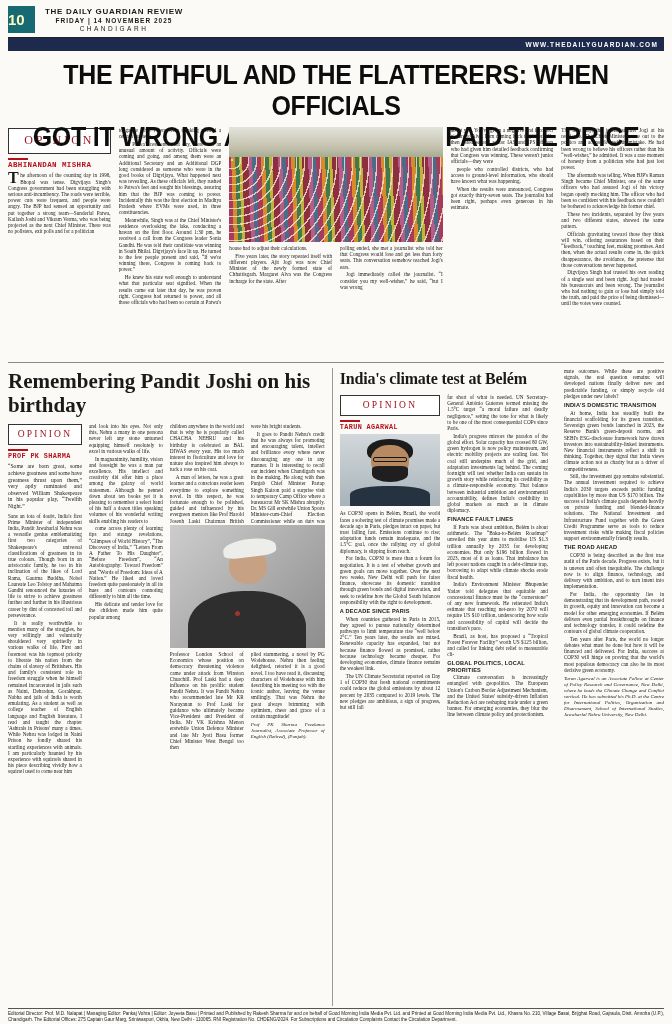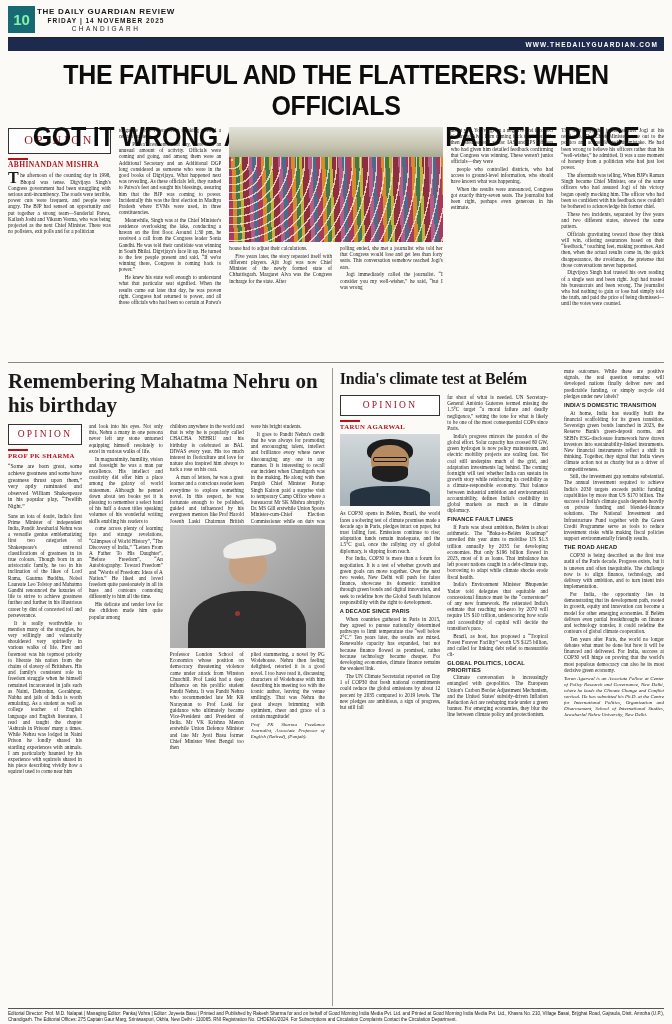--- a/index.html
+++ b/index.html
@@ -6,22 +6,22 @@
   html,body { margin:0; padding:0; background:#dedcd6; }
   .page {
     width:672px; height:1024px; margin:0 auto; position:relative;
     background:#fbfaf6; color:#1a1a1a; overflow:hidden;
     font-family:"Liberation Serif", serif; padding:6px 8px 0;
   }
 
   
   .masthead { display:flex; align-items:flex-end; border-bottom:1px solid #222; padding-bottom:4px; }
   .pagenum {
-    width:27px; height:27px; background:#176a72; color:#86efac; text-align:center;
-    font:bold 15px/27px "Liberation Sans", sans-serif; margin-right:2px; flex:0 0 auto;
+    width:27px; height:27px; background:#176a72; color:#fef9c3; 
+    font:bold 15px/27px "Liberation Sans", sans-serif; margin-right:10px; flex:0 0 auto;
   }
   .section-title { flex:1; white-space:nowrap; }
   .mw { font-size:25px; letter-spacing:1.5px; text-transform:uppercase; display:inline-block; }
   .mw::first-letter { font-size:34px; }
   .amp { font-style:italic; font-size:33px; margin:0 4px; display:inline-block; }
   .mast-right { text-align:center; font-family:"Liberation Sans", sans-serif; line-height:1.25; flex:0 0 auto; }
   .pub  { font-size:8px;  font-weight:bold; letter-spacing:.7px; }
   .dateline { font-size:6.5px; font-weight:bold; letter-spacing:1px; }
   .city { font-size:6.5px; letter-spacing:2.5px; }
 
@@ -40,21 +40,21 @@
 
   
   .col { font-size:5.2px; line-height:6.2px; text-align:justify; overflow:hidden; min-width:0; hyphens:auto; }
   .paras p { margin:0 0 1.5px; text-indent:6px; }
   .paras p:first-child { text-indent:0; }
   .opinion-box { border:1px solid #333; text-align:center; padding:8px 2px; margin:1px 0 4px; background:#fff; }
   .opinion-box span { color:#a11420; font-weight:normal; font-size:12px; letter-spacing:3px; }
   .opinion-box.small { padding:6px 2px; }
   .opinion-box.small span { font-size:9.5px; letter-spacing:2.2px; }
   .byline {
-    color:#b5121e; font-family:Liberation Serif, serif; font-weight:bold;
+    color:#b5121e; font-family:Liberation Mono, monospace; font-weight:bold;
     font-size:7.5px; letter-spacing:.4px; margin:0 0 4px;
   }
   .byline::before { content:""; display:block; width:20px; border-top:2px solid #b5121e; margin-bottom:2px; }
   .byline.small { font-size:6.8px; }
   .subhead { font-family:"Liberation Sans", sans-serif; font-weight:bold; font-size:5.6px; letter-spacing:.2px; margin:3px 0 1.5px; text-align:left; }
   .credit { font-style:italic; font-size:5px; line-height:6px; margin-top:3px; }
   .dropcap p:first-child::first-letter { float:left; font-size:16px; line-height:12px; font-weight:bold; padding-right:1.5px; }
 
   
   .lead-grid {
@@ -180,21 +180,21 @@
         <p>The aftermath was telling. When BJP's Raman Singh became Chief Minister, one of the same officers who had assured Jogi of his victory began openly mocking him. The officer who had been so confident with his feedback now couldn't be bothered to acknowledge his former chief.</p>
         <p>These two incidents, separated by five years and two different states, showed the same pattern.</p>
         <p>Officials gravitating toward those they think will win, offering assurances based on their “feedback,” touching feet, making promises. And then, when the actual results come in, the quick disappearance, the avoidance, the pretense that those conversations never happened.</p>
         <p>Digvijaya Singh had trusted his own reading of a single seat and been right. Jogi had trusted his bureaucrats and been wrong. The journalist who had nothing to gain or lose had simply told the truth, and paid the price of being dismissed—until the votes were counted.</p>
       </div>
   </section>
 
   <div class="bottom">
 
     <section class="nehru">
-      <h2>Remembering Mahatma Nehru on his birthday</h2>
+      <h2>Remembering Pandit Joshi on his birthday</h2>
       <div class="nehru-grid">
         <div class="col n1">
           <div class="opinion-box small"><span>OPINION</span></div>
           <div class="byline small">PROF PK SHARMA</div>
           <div class="quote">“Some are born great, some achieve greatness and some have greatness thrust upon them,” very aptly ruminated and observed William Shakespeare in his popular play, “Twelfth Night.”</div>
           <div class="paras">
               <p>Sans an iota of doubt, India's first Prime Minister of independent India, Pandit Jawaharlal Nehru was a versatile genius emblematizing first two categories of Shakespeare's universal classifications of greatness in its true colours. Though born in an aristocratic family, he too in his inclination of the likes of Lord Rama, Gautma Buddha, Nobel Laureate Leo Tolstoy and Mahatma Gandhi renounced the luxuries of life to strive to achieve greatness further and further in his illustrious career by dint of concerted toil and perseverance.</p>
               <p>It is really worthwhile to mention many of the struggles, he very willingly and voluntarily shouldered very spiritedly in various walks of life. First and foremost was his topmost priority to liberate his nation from the chains of slavery of Britishers. His and family's consistent role in freedom struggle when he himself remained incarcerated in jails such as Naini, Dehradun, Gorakhpur, Nabha and jails of India is worth emulating. As a student as well as college teacher of English language and English literature, I read and taught the chapter 'Ashtrals in Prisons' many a times. While Nehru was lodged in Naini Prison he fondly shared his startling experiences with animals. I am particularly haunted by his experience with squirrels shared in his piece describing vividly how a squirrel used to come near him</p>
             </div>
         </div>

